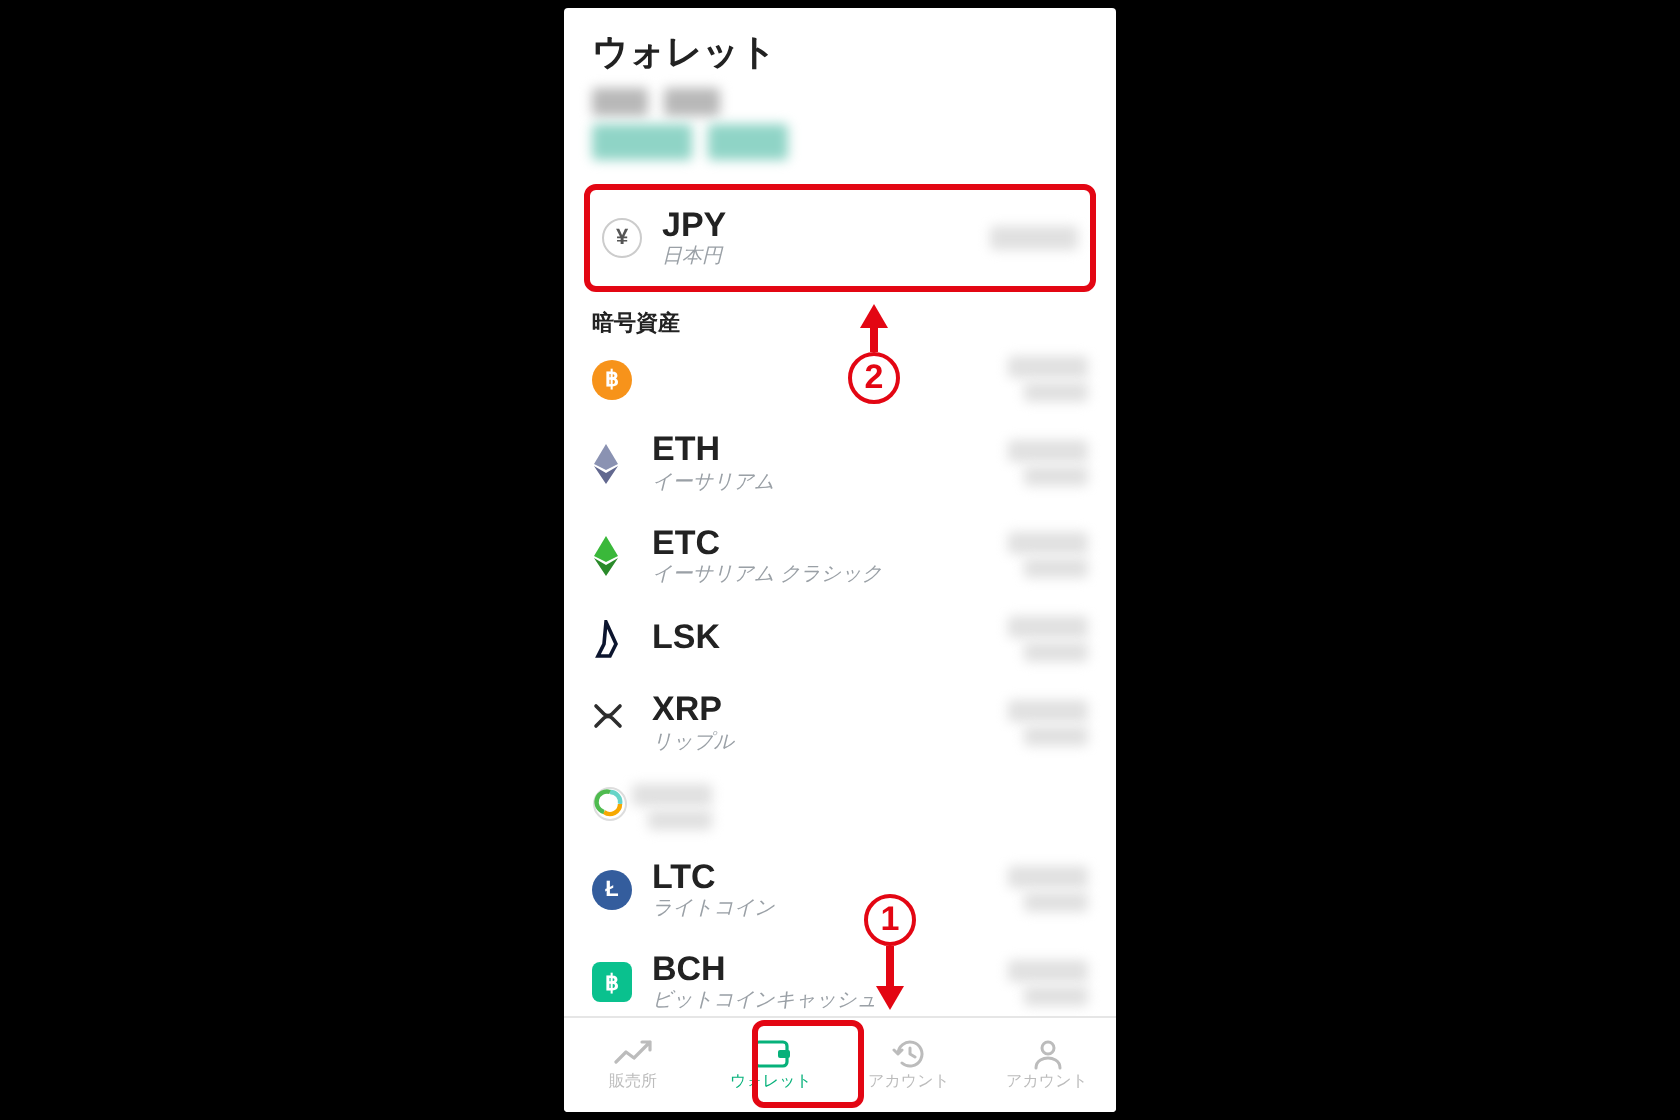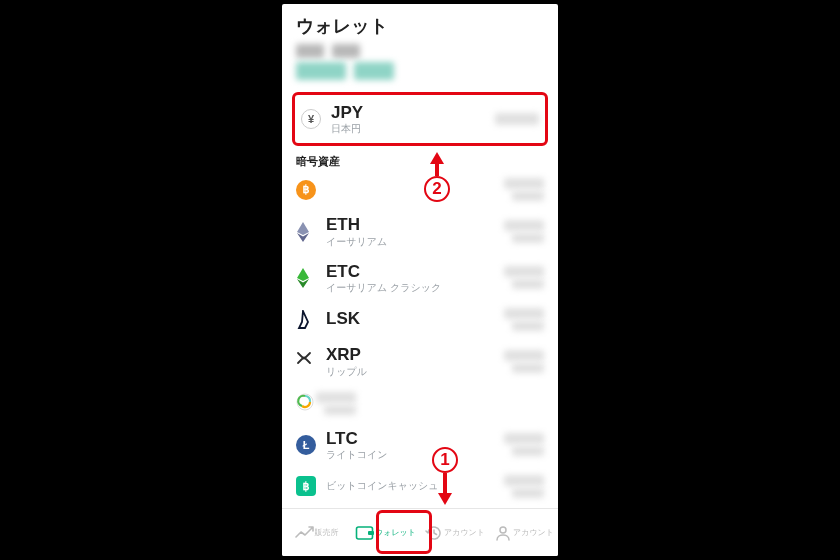--- a/index.html
+++ b/index.html
@@ -51,41 +51,41 @@
   .icon {
     width: 20px; height: 20px;
     border-radius: 50%;
     display: flex; align-items: center; justify-content: center;
     font-size: 11px; font-weight: 700; color: #fff;
     flex-shrink: 0;
   }
   .icon.sq { border-radius: 4px; }
   .names { margin-left: 10px; flex: 1; min-width: 0; }
   .sym { font-size: 17px; font-weight: 600; color: #222; line-height: 1.2; }
-  .sub { font-size: 10px; color: #9aa0a6; line-height: 1.2; }
+  .sub { font-size: 10px; color: #9aa0a6; line-height: 1.2; font-style: italic; }
   .val { display: flex; flex-direction: column; align-items: flex-end; gap: 2px; }
   .val .blur { height: 10px; }
   .val .blur:first-child { height: 11px; width: 40px; }
   .val .blur:last-child { width: 32px; }
 
   .section {
     padding: 4px 14px 2px;
     font-size: 11px; font-weight: 700; color: #222;
   }
 
   .tabbar {
     position: absolute; bottom: 0; left: 0; right: 0;
     height: 48px;
     border-top: 1px solid #e6e6e6;
     background: #fff;
     display: flex;
   }
   .tab {
     flex: 1;
-    display: flex; align-items: center; justify-content: center;
+    display: flex; flex-direction: column; align-items: center; justify-content: center;
     gap: 0;
     color: #bcbcbc;
   }
   .tab.active { color: #06b17a; }
   .tab .ticon { width: 20px; height: 16px; display: flex; align-items: center; justify-content: center; }
   .tab .tlabel { font-size: 8px; }
 
   .hl-box {
     position: absolute;
     border: 3px solid #e30613;
@@ -249,20 +249,21 @@
           <div class="sub">ライトコイン</div>
         </div>
         <div class="val">
           <span class="blur"></span>
           <span class="blur"></span>
         </div>
       </div>
       <div class="row">
         <div class="icon sq" style="background: rgb(10, 193, 142);">฿</div>
         <div class="names">
+          <div class="sym">BCH</div>
           <div class="sub">ビットコインキャッシュ</div>
         </div>
         <div class="val">
           <span class="blur"></span>
           <span class="blur"></span>
         </div>
       </div>
     </div>
 
   <div class="tabbar">

